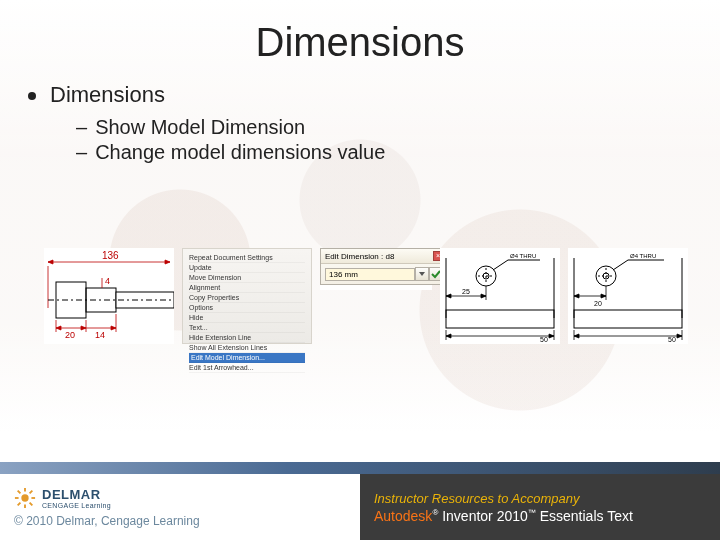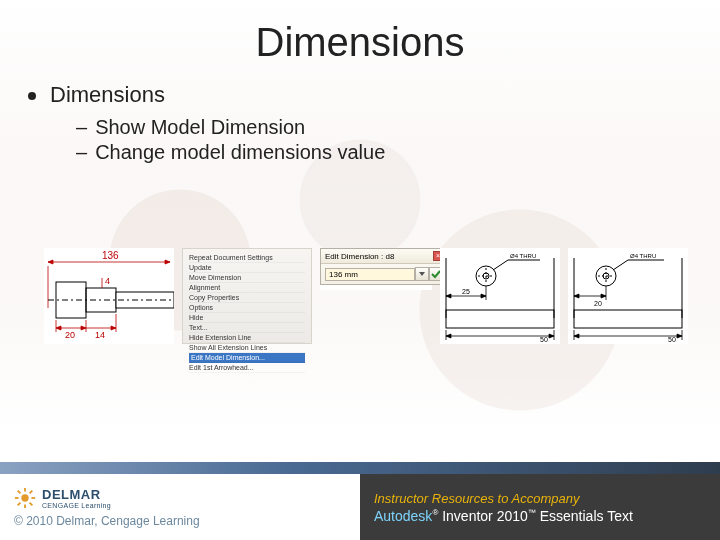--- a/index.html
+++ b/index.html
@@ -77,21 +77,21 @@
   .delmar .txt .d1 { font-size: 13px; font-weight: 700; color: #2c4f6d; letter-spacing: 0.5px; }
   .delmar .txt .d2 { font-size: 7px; color: #2c4f6d; letter-spacing: 0.3px; }
   .copy { font-size: 12px; color: #6c889e; margin-top: 2px; }
   .footer-right {
     flex: 0 0 50%; background: #3b3b3b; color: #fff; padding: 6px 14px;
     display: flex; flex-direction: column; justify-content: center;
     position: relative;
   }
   .footer-right .line1 { font-size: 13px; color: #eab308; font-style: italic; }
   .footer-right .line2 { font-size: 14px; color: #fff; margin-top: 2px; }
-  .footer-right .brand { color: #7dd3fc; }
+  .footer-right .brand { color: #f97316; }
   .footer-right .tm { font-size: 8px; vertical-align: super; }
 </style>
 </head>
 <body>
 
 <div class="slide">
   <div class="bg-overlay"></div>
 
   <div class="title">Dimensions</div>
 

